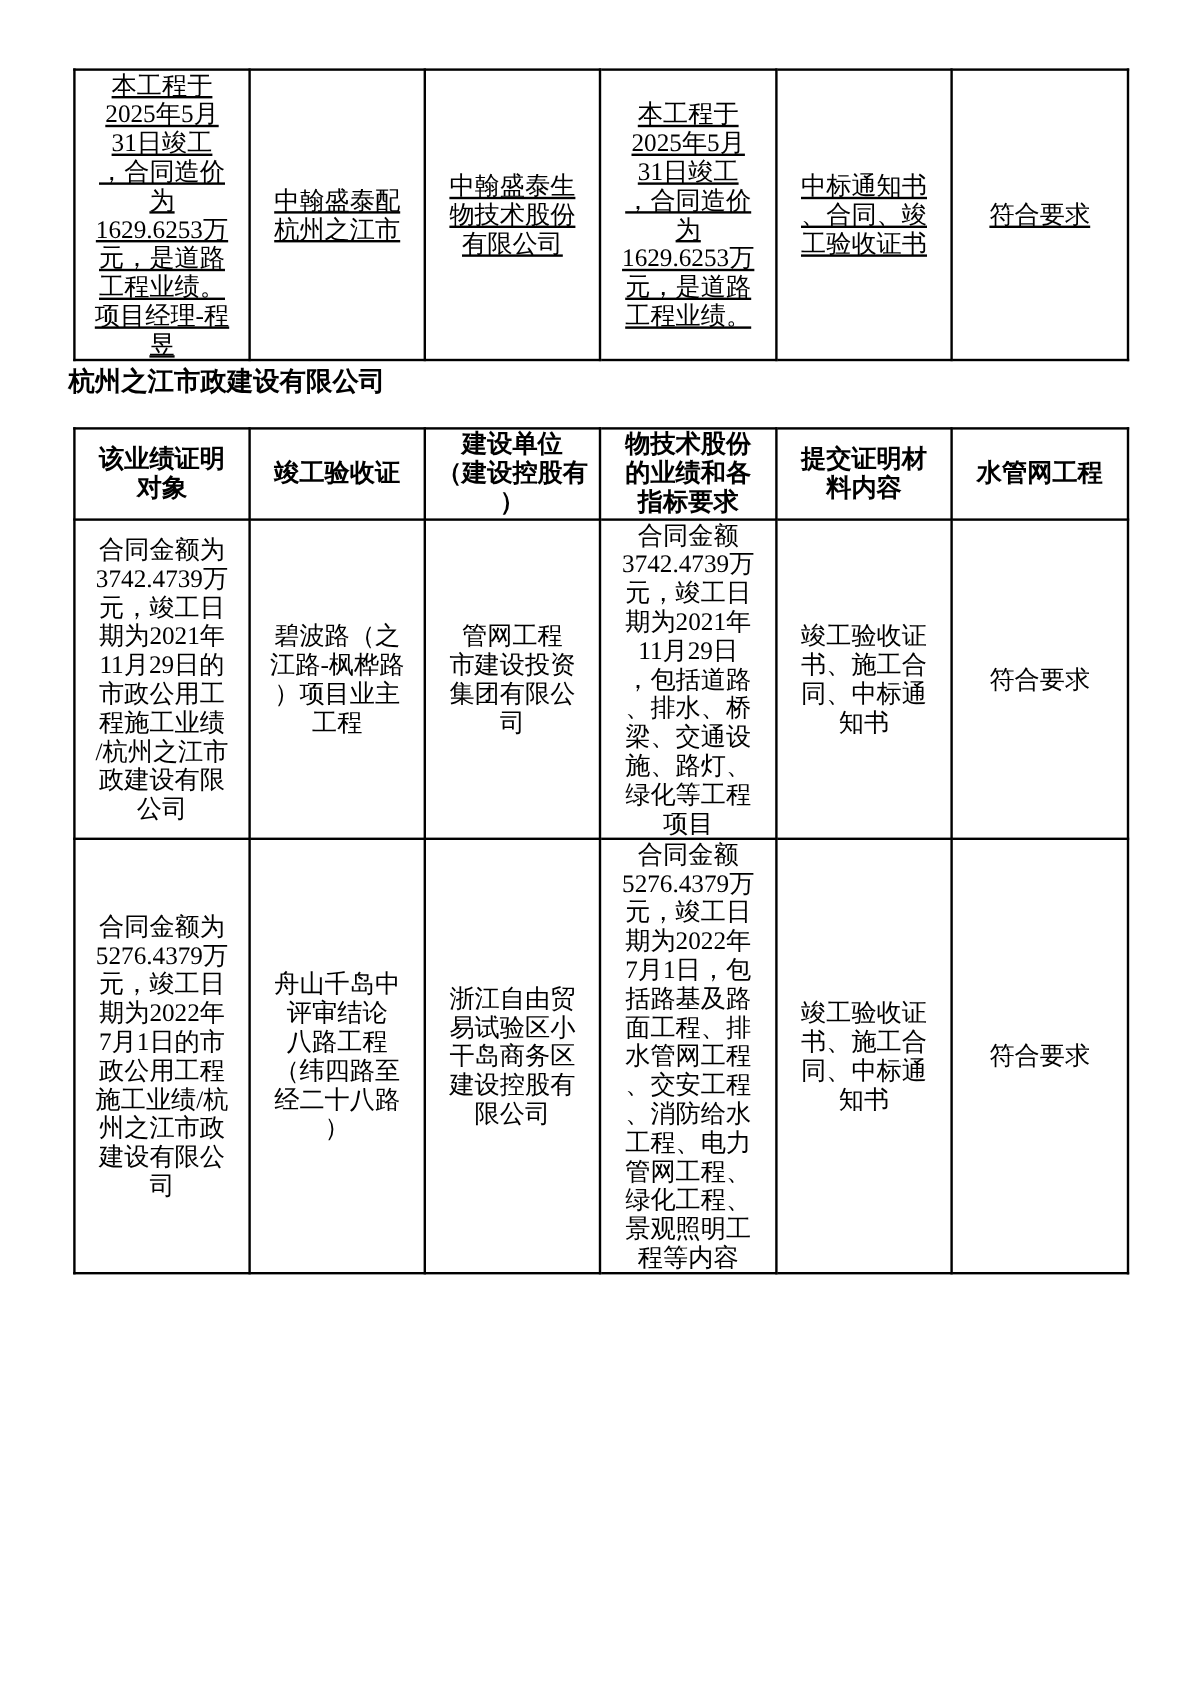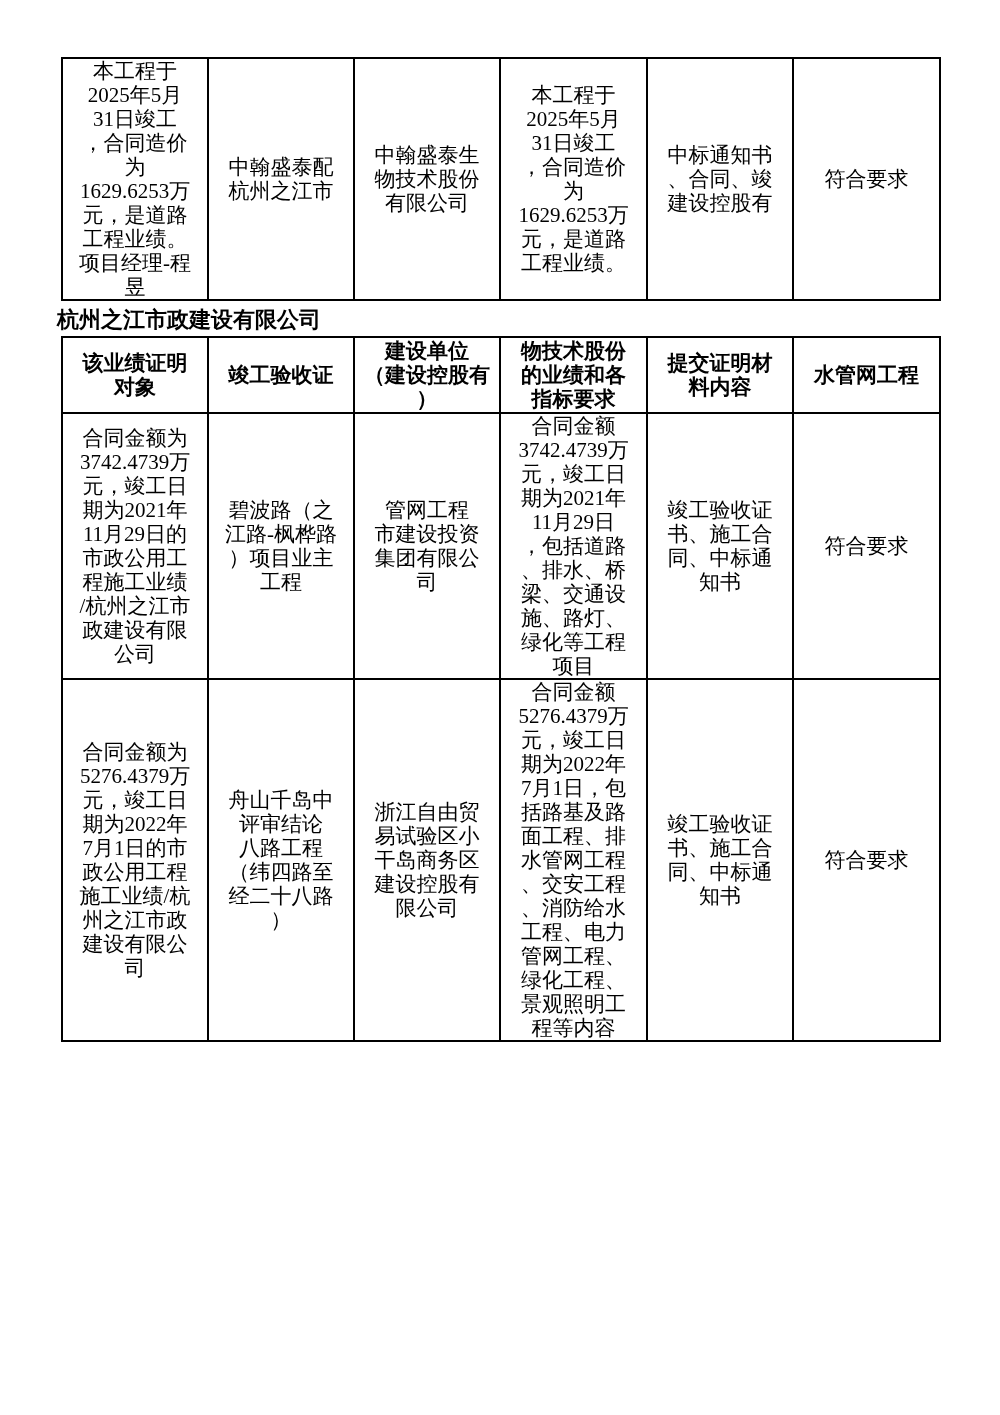--- a/index.html
+++ b/index.html
@@ -12,22 +12,22 @@
     font-family: "Liberation Serif", "DejaVu Serif", serif;
     color: #000;
   }
   table.tbl {
     position: absolute;
     border-collapse: collapse;
     table-layout: fixed;
     width: 878px;
     left: 61px;
   }
-  table.tbl-top  { top: 57px; }
-  table.tbl-main { top: 336px; }
+  table.tbl-top  { top: 57px; text-decoration: underline; }
+  table.tbl-main { top: 356px; }
   .tbl td, .tbl th {
     border: 2px solid #000;
     text-align: center;
     vertical-align: middle;
     white-space: pre-line;
     font-size: 21px;
     line-height: 24px;
     padding: 0 1px;
     overflow: hidden;
   }
@@ -36,21 +36,21 @@
     font-weight: bold;
   }
   .tbl-top tr   { height: 241px; }
   .tbl-main tr.hdr { height: 76px; }
   .tbl-main tr.r1  { height: 263px; }
   .tbl-main tr.r2  { height: 356px; }
   .company-heading {
     position: absolute;
     left: 57px;
     top: 306px;
-    font-family: Liberation Serif, serif;
+    font-family: Liberation Mono, monospace;
     font-size: 22px;
     font-weight: bold;
     line-height: 28px;
     white-space: nowrap;
   }
 </style>
 </head>
 <body>
 
 <div class="page">
@@ -84,21 +84,21 @@
         <td>本工程于
 2025年5月
 31日竣工
 ，合同造价
 为
 1629.6253万
 元，是道路
 工程业绩。</td>
         <td>中标通知书
 、合同、竣
-建设控股有</td>
+工验收证书</td>
         <td>符合要求</td>
       </tr>
     </tbody>
   </table>
 
   <div class="company-heading">杭州之江市政建设有限公司</div>
 
   <table class="tbl tbl-main">
     <colgroup>
       <col style="width:146px">

